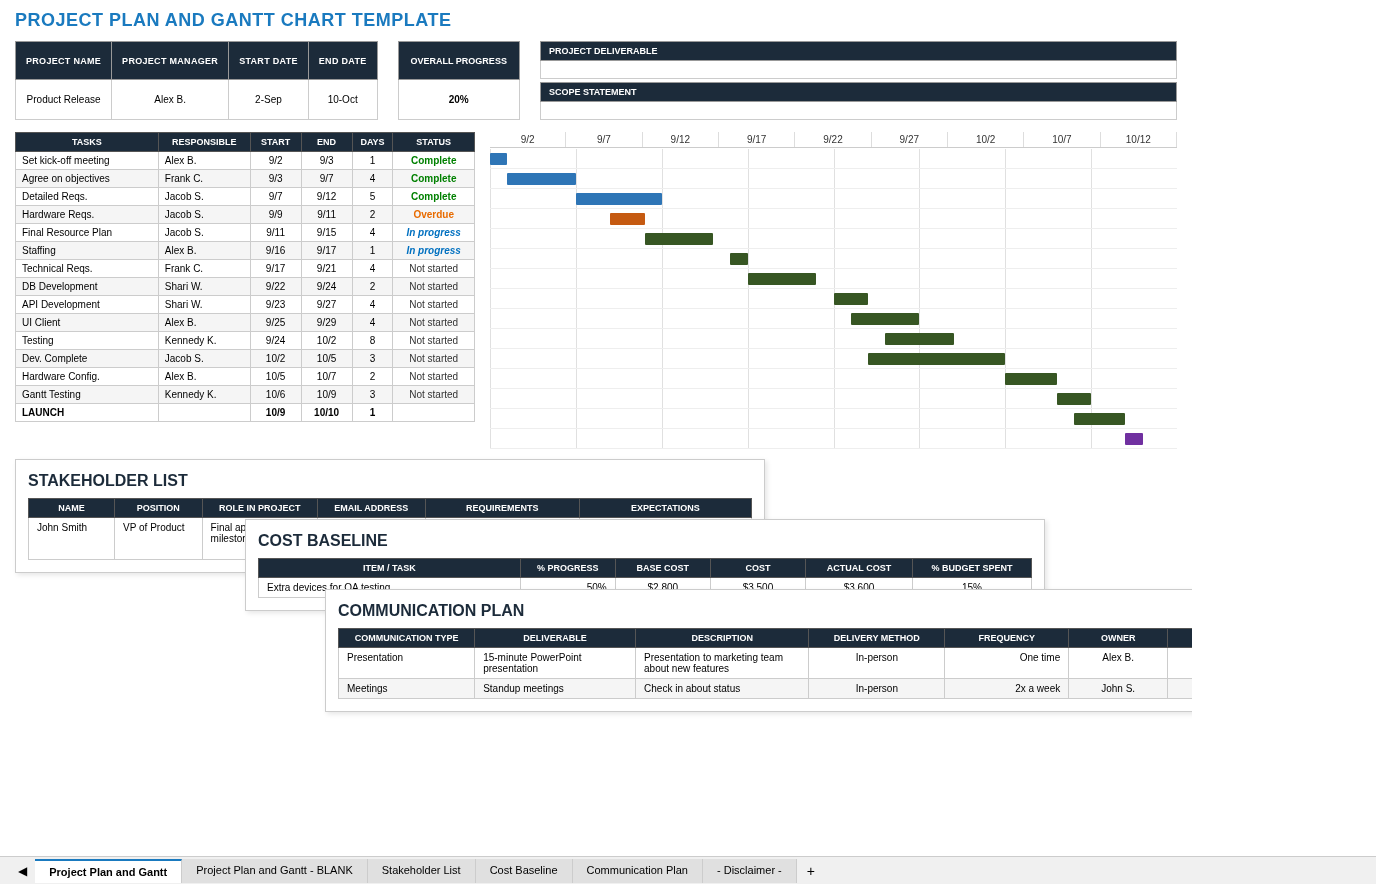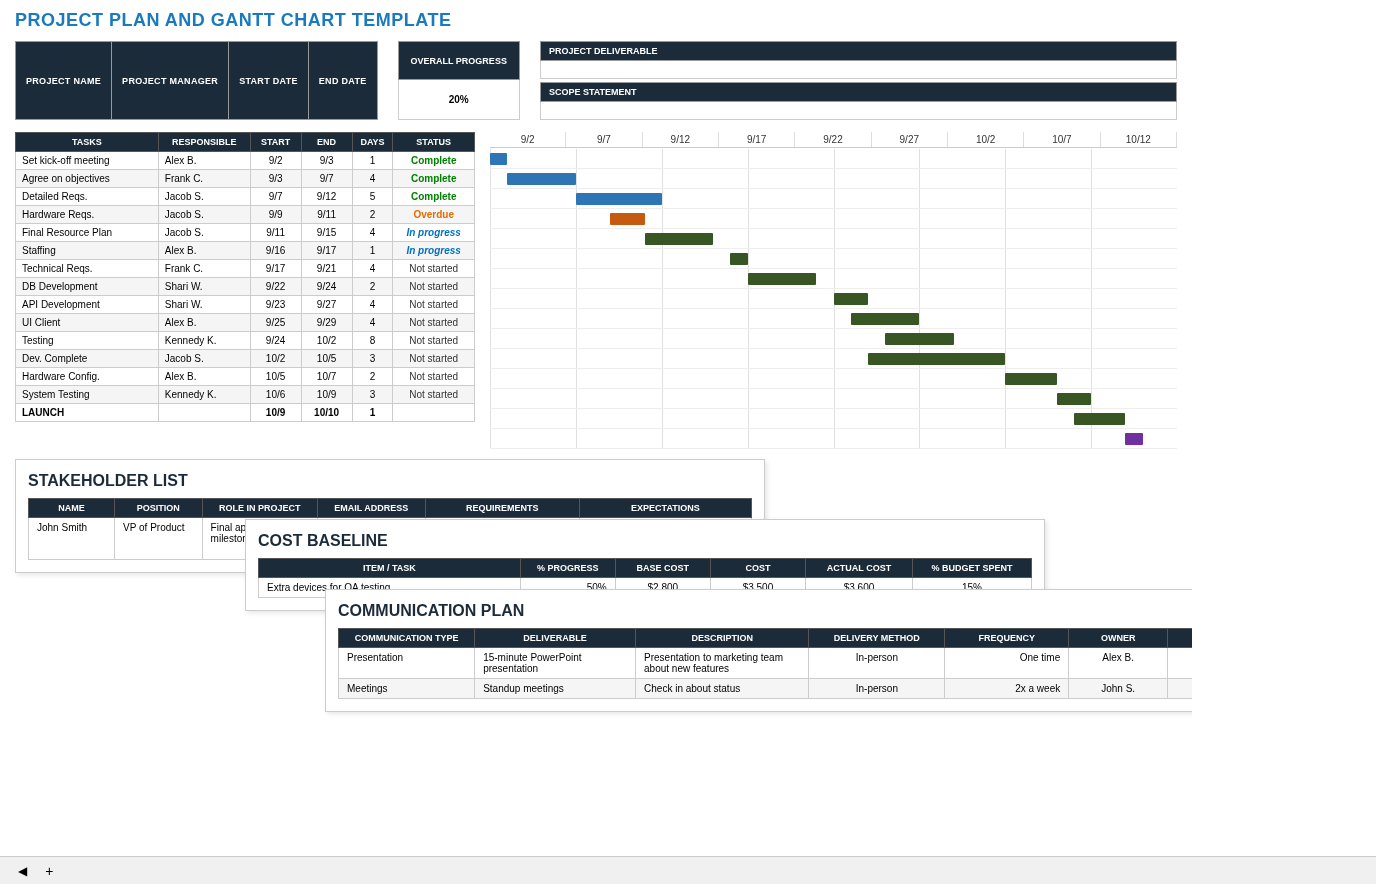--- a/index.html
+++ b/index.html
@@ -85,20 +85,26 @@
   <div class="top-info">
 
     <table class="project-info-table">
       <tbody>
           <tr>
         <th>PROJECT NAME</th>
         <th>PROJECT MANAGER</th>
         <th>START DATE</th>
         <th>END DATE</th>
       </tr>
+      <tr>
+        <td>Product Release</td>
+        <td>Alex B.</td>
+        <td>2-Sep</td>
+        <td>10-Oct</td>
+      </tr>
     </tbody>
       </table>
 
     <table class="progress-table">
       <tbody>
           <tr>
         <th>OVERALL PROGRESS</th>
       </tr>
       <tr>
         <td>20%</td>
@@ -227,21 +233,21 @@
   </tr>
             <tr>
     <td style="">Hardware Config.</td>
     <td>Alex B.</td>
     <td style="text-align:center">10/5</td>
     <td style="text-align:center">10/7</td>
     <td style="text-align:center">2</td>
     <td style="text-align:center"><span class="status-notstarted">Not started</span></td>
   </tr>
             <tr>
-    <td style="">System Testing</td>
+    <td style="">Gantt Testing</td>
     <td>Kennedy K.</td>
     <td style="text-align:center">10/6</td>
     <td style="text-align:center">10/9</td>
     <td style="text-align:center">3</td>
     <td style="text-align:center"><span class="status-notstarted">Not started</span></td>
   </tr>
             <tr class="launch-row">
     <td style="font-weight:bold">LAUNCH</td>
     <td></td>
     <td style="text-align:center">10/9</td>
@@ -526,14 +532,22 @@
           </tr>
         </tbody>
       </table>
     </div>
 
   </div>
 </div>
 
 <div class="tabs-bar">
   <span class="tab-nav">◀</span>
+  <div id="tabs-container" style="display:flex">
+      <div class="tab-item active">Project Plan and Gantt</div>
+      <div class="tab-item">Project Plan and Gantt - BLANK</div>
+      <div class="tab-item">Stakeholder List</div>
+      <div class="tab-item">Cost Baseline</div>
+      <div class="tab-item">Communication Plan</div>
+      <div class="tab-item">- Disclaimer -</div>
+    </div>
   <span class="tab-add">+</span>
 </div>
 
 </body></html>

